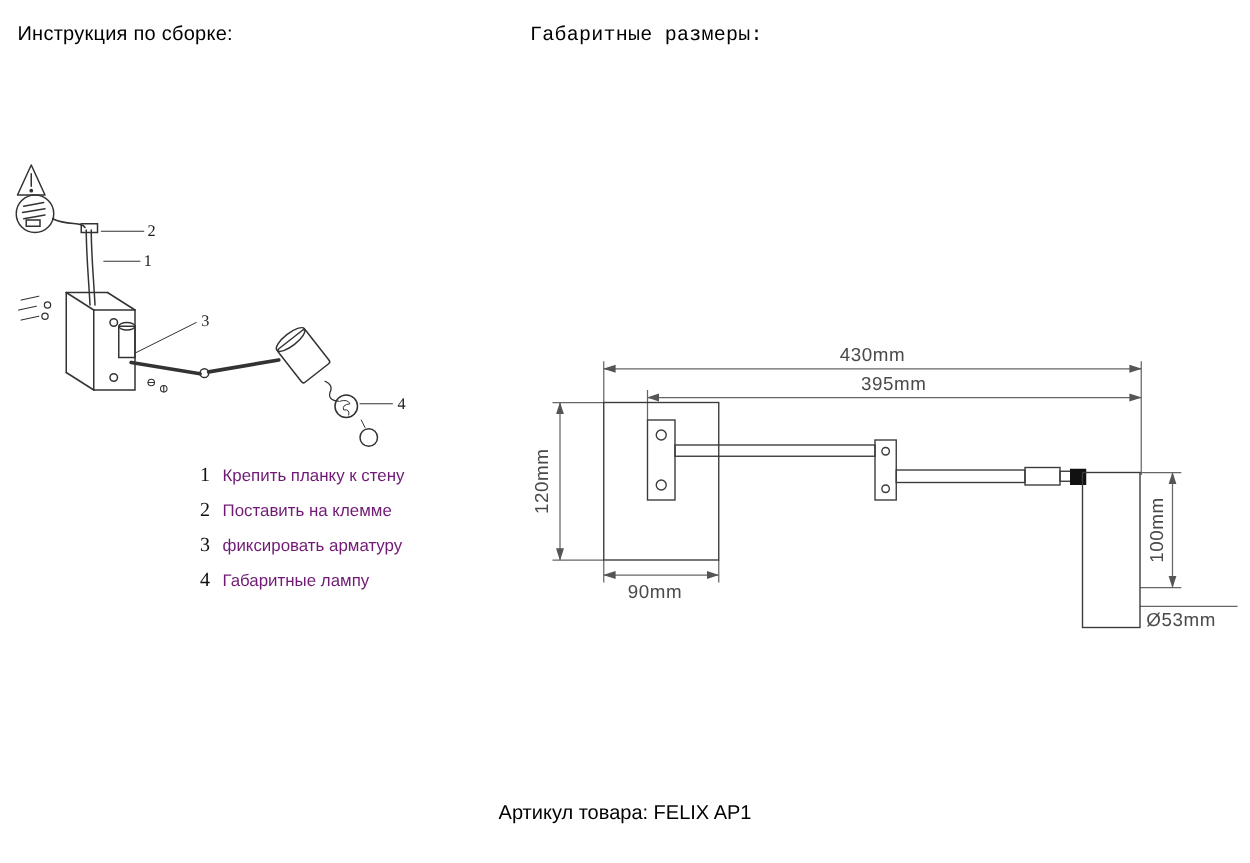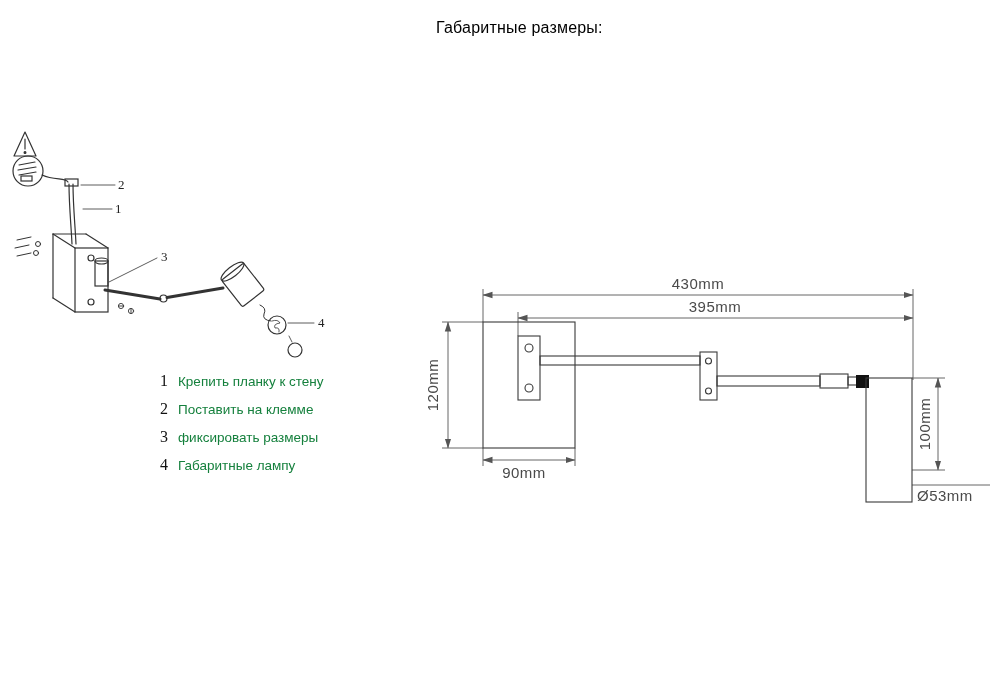--- a/index.html
+++ b/index.html
@@ -11,41 +11,41 @@
     color:#000;
     overflow:hidden;
   }
   .title{
     position:absolute;
     font-size:16px;
     letter-spacing:.2px;
     white-space:nowrap;
   }
   .title-left{left:14px;top:19px;}
-  .title-right{left:436px;top:19px;}
+  .title-right{left:424px;top:19px;font-family:Liberation Mono, monospace;}
   .assembly-svg{position:absolute;left:5px;top:122px;}
   .dim-svg{position:absolute;left:412px;top:268px;}
   .instructions{
     position:absolute;left:160px;top:372px;
     display:flex;flex-direction:column;
   }
   .instr-row{
     display:flex;align-items:baseline;
     height:28px;
     white-space:nowrap;
   }
   .instr-num{
     font-family:"Liberation Serif",serif;
     font-size:16px;
     width:18px;
     color:#111;
   }
   .instr-text{
     font-size:13.5px;
-    color:#15803d;
+    color:#701a75;
   }
   .footer{
     position:absolute;left:0;right:0;top:642px;
     text-align:center;
     font-size:16px;
   }
   .dim-text{
     font-family:"Liberation Sans",sans-serif;
     font-size:15px;
     fill:#4a4a4a;
@@ -55,20 +55,21 @@
     font-family:"Liberation Serif",serif;
     font-size:13px;
     fill:#222;
   }
 </style>
 </head>
 <body>
 
 <div class="sheet">
 
+  <div class="title title-left">Инструкция по сборке:</div>
   <div class="title title-right">Габаритные размеры:</div>
 
   <svg class="assembly-svg" width="350" height="245" viewBox="0 0 350 245" xmlns="http://www.w3.org/2000/svg">
     <g stroke="#333" fill="none" stroke-width="1.2" stroke-linecap="round">
 
       <g>
         <path d="M20,10 L31,34 L9,34 Z" stroke-linejoin="round"></path>
         <line x1="20" y1="17" x2="20" y2="27"></line>
         <circle cx="20" cy="30.5" r="0.9" fill="#333"></circle>
       </g>
@@ -161,21 +162,21 @@
     <div class="instr-row">
       <span class="instr-num">1</span>
       <span class="instr-text">Крепить планку к стену</span>
     </div>
     <div class="instr-row">
       <span class="instr-num">2</span>
       <span class="instr-text">Поставить на клемме</span>
     </div>
     <div class="instr-row">
       <span class="instr-num">3</span>
-      <span class="instr-text">фиксировать размеры</span>
+      <span class="instr-text">фиксировать арматуру</span>
     </div>
     <div class="instr-row">
       <span class="instr-num">4</span>
       <span class="instr-text">Габаритные лампу</span>
     </div>
   </div>
 
   <svg class="dim-svg" width="585" height="255" viewBox="0 0 585 255" xmlns="http://www.w3.org/2000/svg">
     <defs>
       <marker id="ar" viewBox="0 0 10 10" refX="9.5" refY="5" markerWidth="10" markerHeight="10" orient="auto-start-reverse">
@@ -238,14 +239,15 @@
     <g class="dim-text">
       <text x="286" y="21" text-anchor="middle">430mm</text>
       <text x="303" y="44" text-anchor="middle">395mm</text>
       <text x="26" y="117" text-anchor="middle" transform="rotate(-90 26 117)">120mm</text>
       <text x="112" y="210" text-anchor="middle">90mm</text>
       <text x="518" y="156" text-anchor="middle" transform="rotate(-90 518 156)">100mm</text>
       <text x="505" y="233">Ø53mm</text>
     </g>
   </svg>
 
+  <div class="footer">Артикул товара: FELIX AP1</div>
 
 </div>
 
 </body></html>

